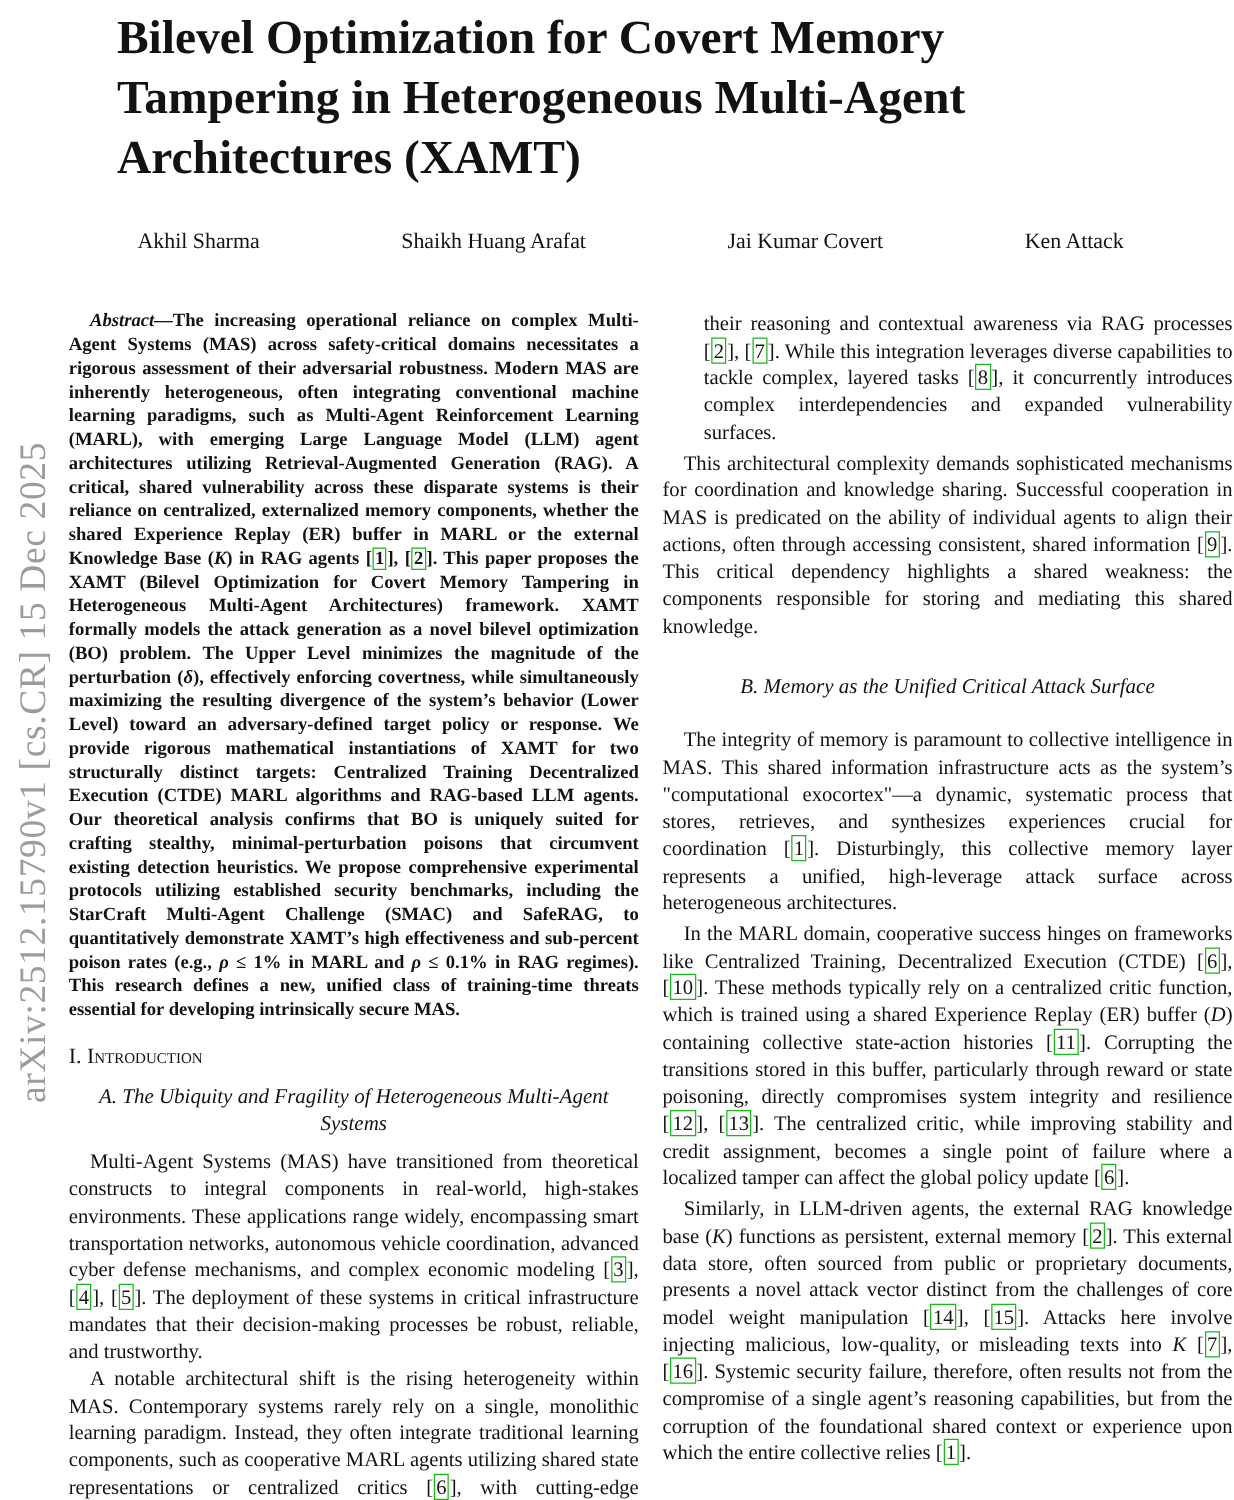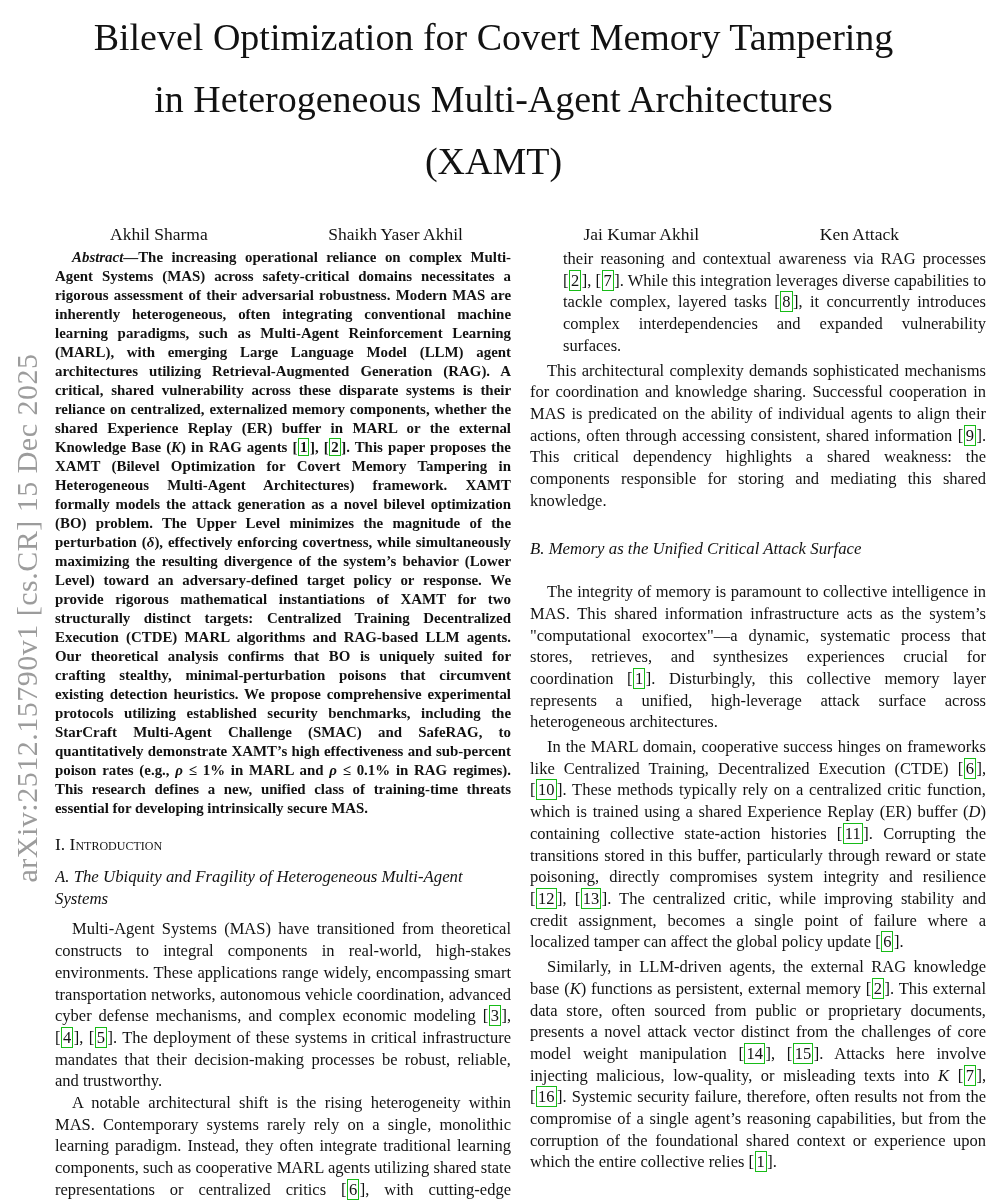--- a/index.html
+++ b/index.html
@@ -17,24 +17,24 @@
     top:618px;left:27px;
     transform:translate(-50%,-50%) rotate(-90deg);
     white-space:nowrap;
     font-size:30px;
     color:var(--watermark-gray,#9c9c9c);
     letter-spacing:.5px;
   }
   .title{
     margin:6px auto 0;
     max-width:800px;
-    text-align:center;
+    text-align:left;
     font-size:38px;
-    line-height:62px;
-    font-weight:normal;
+    line-height:48px;
+    font-weight:bold;
   }
   .authors{
     display:flex;
     justify-content:space-between;
     margin:32px 88px 0 110px;
     font-size:17.5px;
     gap:30px;
   }
   .columns{
     position:absolute;
@@ -60,21 +60,21 @@
     text-align:left;
     font-size:17.5px;
     line-height:22px;
     margin:15px 0 11px;
   }
   .subsection-heading{
     font-style:italic;
     font-weight:normal;
     font-size:16.8px;
     line-height:21.7px;
-    text-align:left;
+    text-align:center;
     margin:8px 0 9px;
   }
   .col-right .subsection-heading{margin:27px 0 21px;}
   .para{
     margin:0;
     font-size:16.5px;
     line-height:21.7px;
     text-indent:17px;
   }
   .para.noindent{text-indent:0;margin-left:33px;}
@@ -87,22 +87,22 @@
   }
 </style>
 </head>
 <body>
 
 <div class="page">
   <div class="watermark">arXiv:2512.15790v1 [cs.CR] 15 Dec 2025</div>
   <h1 class="title">Bilevel Optimization for Covert Memory Tampering in Heterogeneous Multi-Agent Architectures (XAMT)</h1>
   <div class="authors">
     <span class="author">Akhil Sharma</span>
-    <span class="author">Shaikh Yaser Akhil</span>
-    <span class="author">Jai Kumar Akhil</span>
+    <span class="author">Shaikh Huang Arafat</span>
+    <span class="author">Jai Kumar Covert</span>
     <span class="author">Ken Attack</span>
   </div>
   <div class="columns">
     <div class="col col-left">
         <p class="abstract"><span class="it">Abstract</span>—The increasing operational reliance on complex Multi-Agent Systems (MAS) across safety-critical domains necessitates a rigorous assessment of their adversarial robustness. Modern MAS are inherently heterogeneous, often integrating conventional machine learning paradigms, such as Multi-Agent Reinforcement Learning (MARL), with emerging Large Language Model (LLM) agent architectures utilizing Retrieval-Augmented Generation (RAG). A critical, shared vulnerability across these disparate systems is their reliance on centralized, externalized memory components, whether the shared Experience Replay (ER) buffer in MARL or the external Knowledge Base (<span class="math">K</span>) in RAG agents <span class="cite">[<span class="cite-num">1</span>]</span>, <span class="cite">[<span class="cite-num">2</span>]</span>. This paper proposes the XAMT (Bilevel Optimization for Covert Memory Tampering in Heterogeneous Multi-Agent Architectures) framework. XAMT formally models the attack generation as a novel bilevel optimization (BO) problem. The Upper Level minimizes the magnitude of the perturbation (<span class="math">δ</span>), effectively enforcing covertness, while simultaneously maximizing the resulting divergence of the system’s behavior (Lower Level) toward an adversary-defined target policy or response. We provide rigorous mathematical instantiations of XAMT for two structurally distinct targets: Centralized Training Decentralized Execution (CTDE) MARL algorithms and RAG-based LLM agents. Our theoretical analysis confirms that BO is uniquely suited for crafting stealthy, minimal-perturbation poisons that circumvent existing detection heuristics. We propose comprehensive experimental protocols utilizing established security benchmarks, including the StarCraft Multi-Agent Challenge (SMAC) and SafeRAG, to quantitatively demonstrate XAMT’s high effectiveness and sub-percent poison rates (e.g., <span class="math">ρ</span> ≤ 1% in MARL and <span class="math">ρ</span> ≤ 0.1% in RAG regimes). This research defines a new, unified class of training-time threats essential for developing intrinsically secure MAS.</p>
         <h2 class="section-heading">I. Introduction</h2>
         <h3 class="subsection-heading">A. The Ubiquity and Fragility of Heterogeneous Multi-Agent Systems</h3>
         <p class="para">Multi-Agent Systems (MAS) have transitioned from theoretical constructs to integral components in real-world, high-stakes environments. These applications range widely, encompassing smart transportation networks, autonomous vehicle coordination, advanced cyber defense mechanisms, and complex economic modeling <span class="cite">[<span class="cite-num">3</span>]</span>, <span class="cite">[<span class="cite-num">4</span>]</span>, <span class="cite">[<span class="cite-num">5</span>]</span>. The deployment of these systems in critical infrastructure mandates that their decision-making processes be robust, reliable, and trustworthy.</p>
         <p class="para">A notable architectural shift is the rising heterogeneity within MAS. Contemporary systems rarely rely on a single, monolithic learning paradigm. Instead, they often integrate traditional learning components, such as cooperative MARL agents utilizing shared state representations or centralized critics <span class="cite">[<span class="cite-num">6</span>]</span>, with cutting-edge components, such as LLM agents that enhance</p>
       </div>

